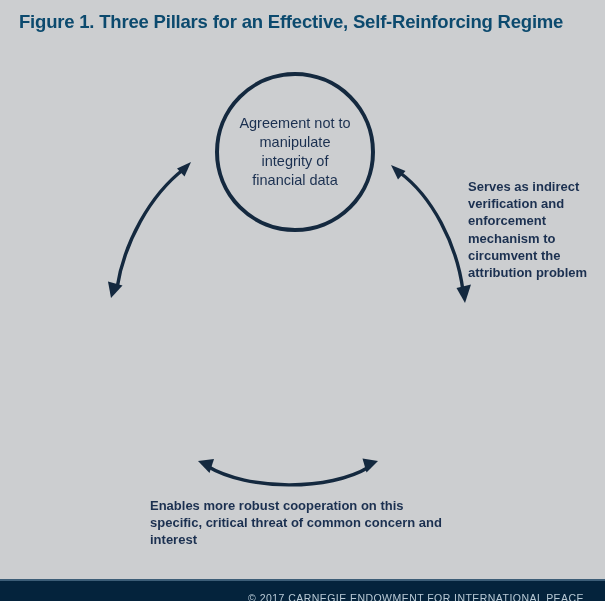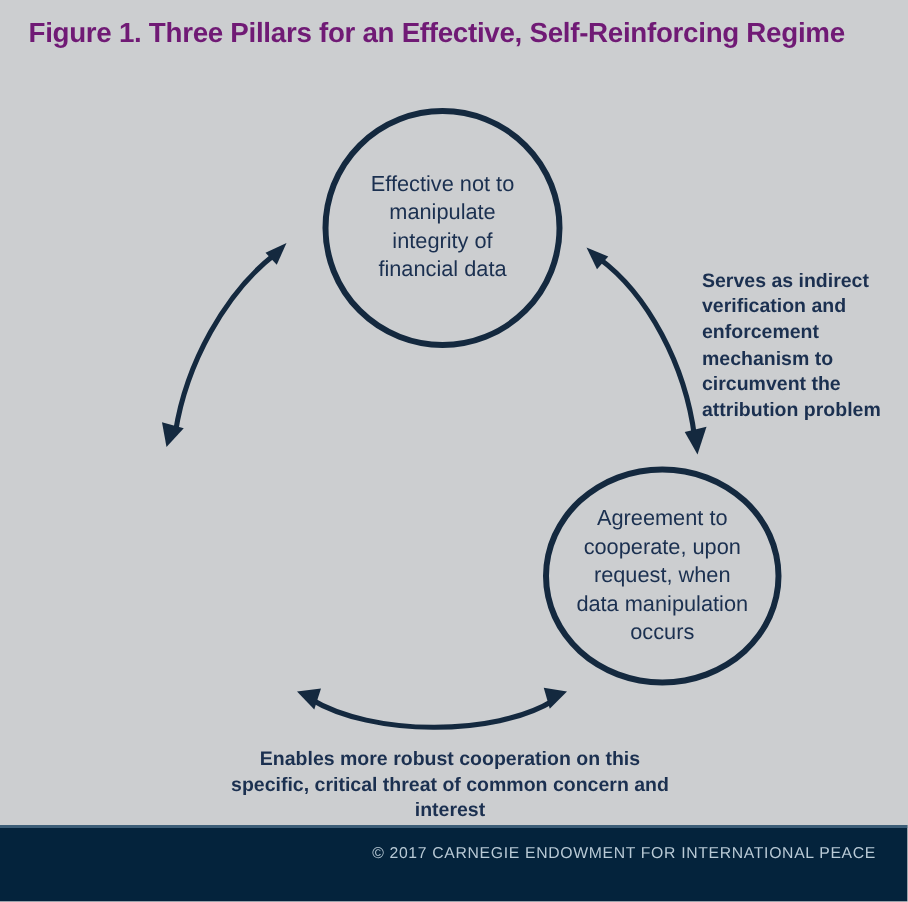--- a/index.html
+++ b/index.html
@@ -20,21 +20,21 @@
     width: 605px;
     height: 601px;
     background: #ccced0;
   }
   .title {
     position: absolute;
     left: 19px;
     top: 11px;
     font-size: 18.5px;
     font-weight: bold;
-    color: #701a75;
+    color: #0c4a6e;
     letter-spacing: -0.2px;
     white-space: nowrap;
   }
   
   .pillar {
     position: absolute;
     border: 4px solid #14293f;
     border-radius: 50%;
     box-sizing: border-box;
     display: flex;
@@ -85,38 +85,37 @@
     left: 468px;
     top: 166px;
     width: 148px;
     text-align: left;
     margin-top: 12px;
   }
   #label-bottom {
     left: 150px;
     top: 497px;
     width: 300px;
-    text-align: center;
   }
   
   #arrows {
     position: absolute;
     left: 0;
     top: 0;
     width: 605px;
     height: 601px;
     pointer-events: none;
   }
   
   #footer-bar {
     position: absolute;
     left: 0;
     bottom: 0;
     width: 605px;
-    height: 51px;
+    height: 22px;
     background: #04233c;
     border-top: 2px solid #3c5d77;
     box-sizing: border-box;
     text-align: right;
   }
   #footer-text {
     position: absolute;
     right: 21px;
     top: 11px;
     font-size: 10.5px;
@@ -147,27 +146,24 @@
     </g>
 
     <g>
       <path d="M 207,466 C 248,491 330,491 369,467" fill="none" stroke="#14293f" stroke-width="3.4" stroke-linecap="round"></path>
       <polygon points="198,461 214,459 209.5,473" fill="#14293f"></polygon>
       <polygon points="378,461 366.5,472.5 362.5,458.5" fill="#14293f"></polygon>
     </g>
   </svg>
 
   <div class="pillar" id="pillar-top">
-    <span>Effective not to manipulate integrity of financial data</span>
+    <span>Agreement not to manipulate integrity of financial data</span>
   </div>
 
 
-  <div class="pillar" id="pillar-right">
-    <span>Agreement to cooperate, upon request, when data manipulation occurs</span>
-  </div>
 
 
   <div class="annotation" id="label-right">Serves as indirect verification and enforcement mechanism to circumvent the attribution problem</div>
 
   <div class="annotation" id="label-bottom">Enables more robust cooperation on this specific, critical threat of common concern and interest</div>
 
   <div id="footer-bar">
     <div id="footer-text">© 2017 CARNEGIE ENDOWMENT FOR INTERNATIONAL PEACE</div>
   </div>
 

